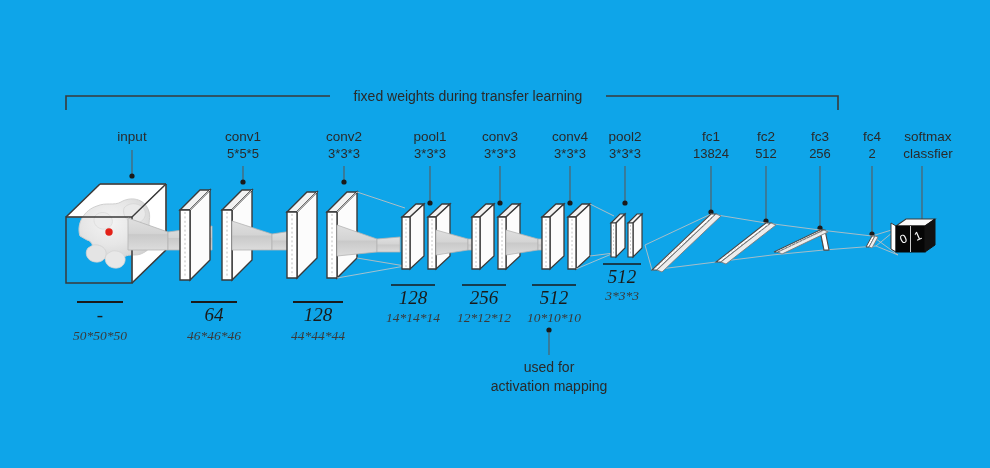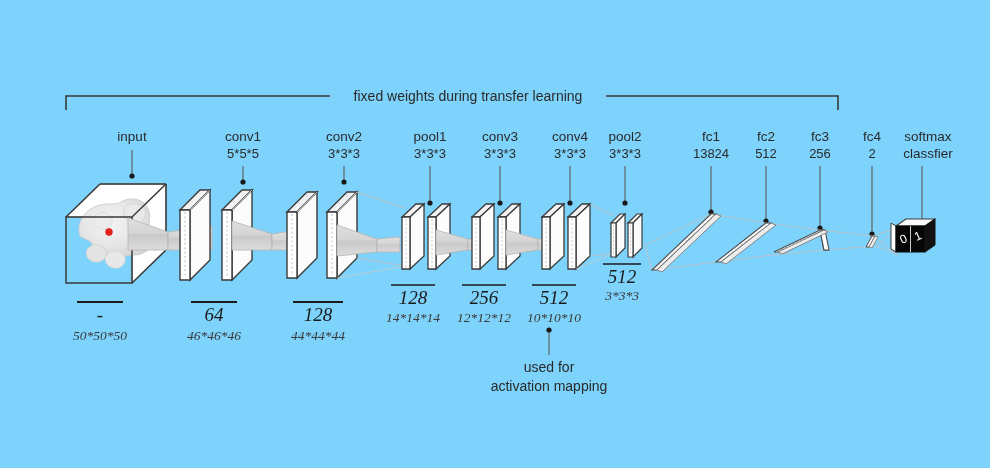--- a/index.html
+++ b/index.html
@@ -10,21 +10,21 @@
   body {
     width: 990px;
     height: 468px;
     font-family: "Liberation Sans", sans-serif;
     overflow: hidden;
   }
   #figure {
     position: relative;
     width: 990px;
     height: 468px;
-    background: #7dd3fc;
+    background: #0ea5e9;
   }
   svg { display: block; }
   .lbl {
     font-family: "Liberation Sans", sans-serif;
     font-size: 13.5px;
     fill: #2a2a2a;
   }
   .lbl-sm {
     font-family: "Liberation Sans", sans-serif;
     font-size: 13px;

